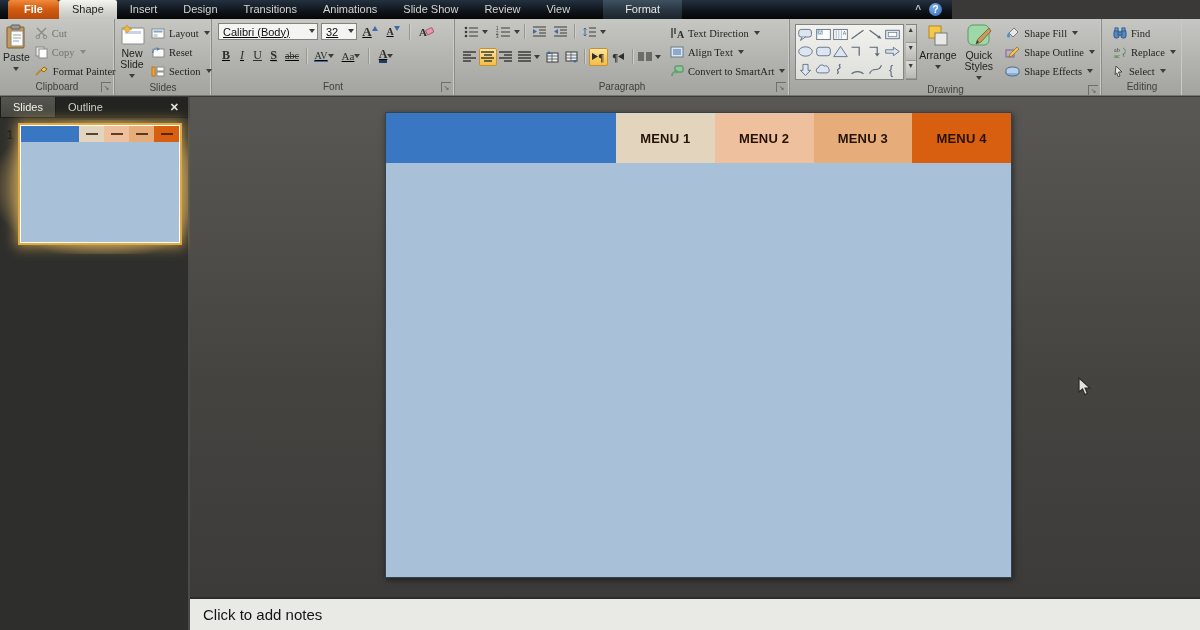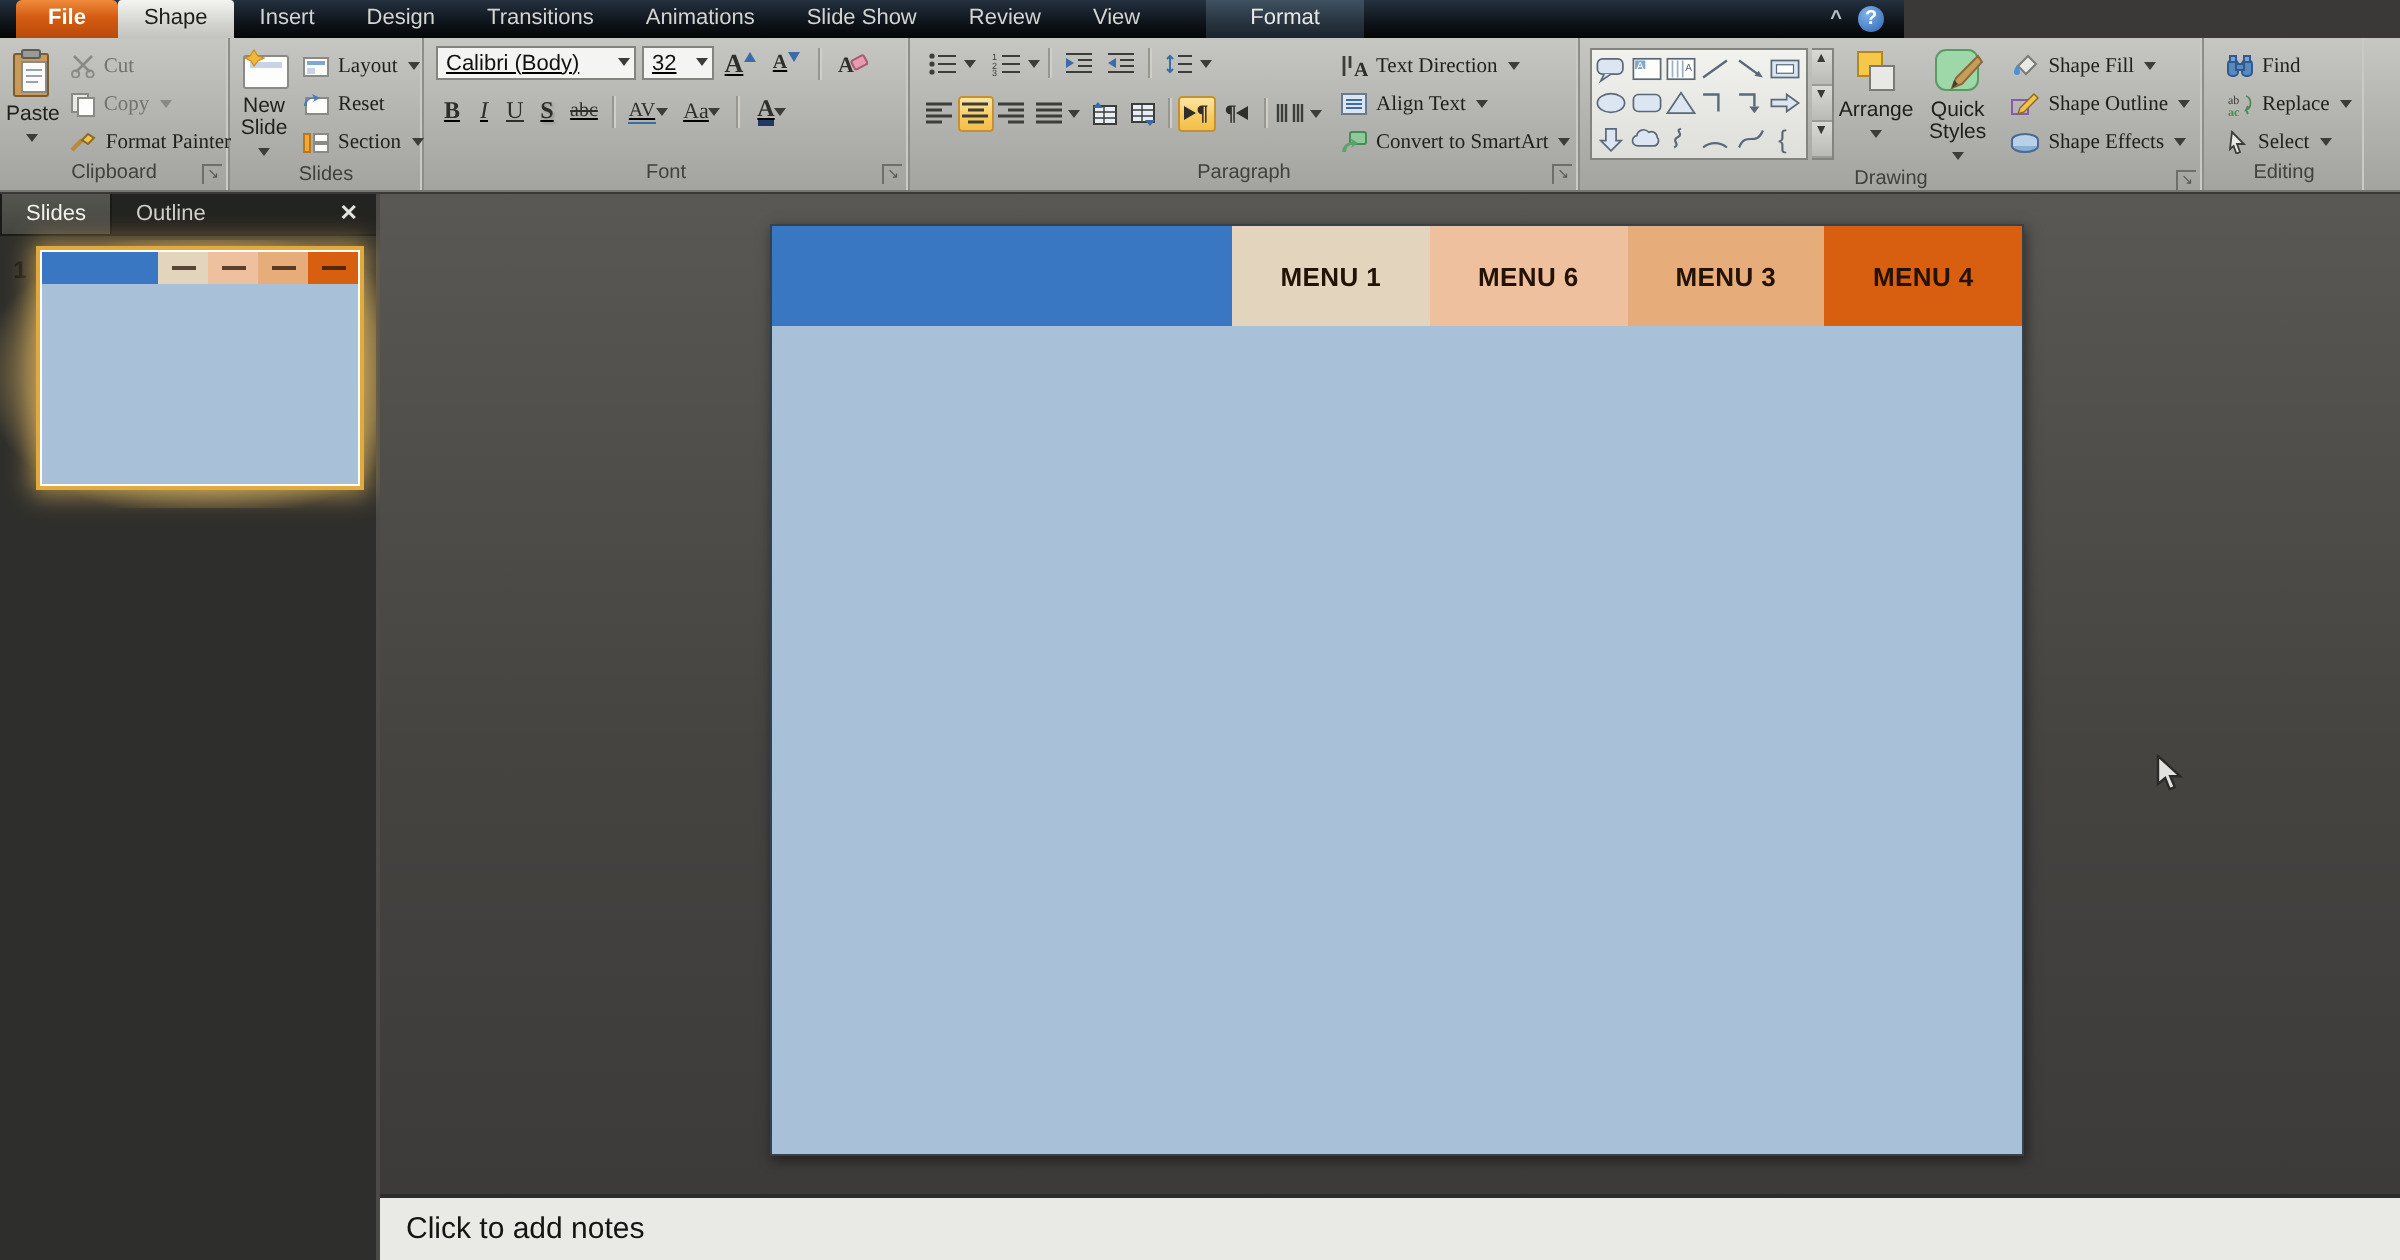--- a/index.html
+++ b/index.html
@@ -617,21 +617,21 @@
         </div>
       </div>
     </div>
 
     <div class="rightcol">
       <div class="canvas">
         <div class="slide">
           <div class="slidehdr">
             <div class="hdrblue" style="background-color: rgb(58, 119, 194);"></div>
             <div class="menutab" style="background-color: rgb(227, 212, 190);">MENU 1</div>
-            <div class="menutab" style="background-color: rgb(239, 192, 157);">MENU 6</div>
+            <div class="menutab" style="background-color: rgb(239, 192, 157);">MENU 2</div>
             <div class="menutab" style="background-color: rgb(230, 173, 123);">MENU 3</div>
             <div class="menutab" style="background-color: rgb(216, 95, 16);">MENU 4</div>
           </div>
           <div class="slidebody" style="background-color: rgb(169, 192, 217);"></div>
         </div>
         <div class="cursor">
           <svg width="14" height="20" viewBox="0 0 14 20">
               <path d="M1 1v14l3.6-3 2.2 5.6 2.6-1.1-2.3-5.4H12z" fill="#e2e2de" stroke="#2a2a28" stroke-width="1.2"></path>
             </svg>
         </div>

